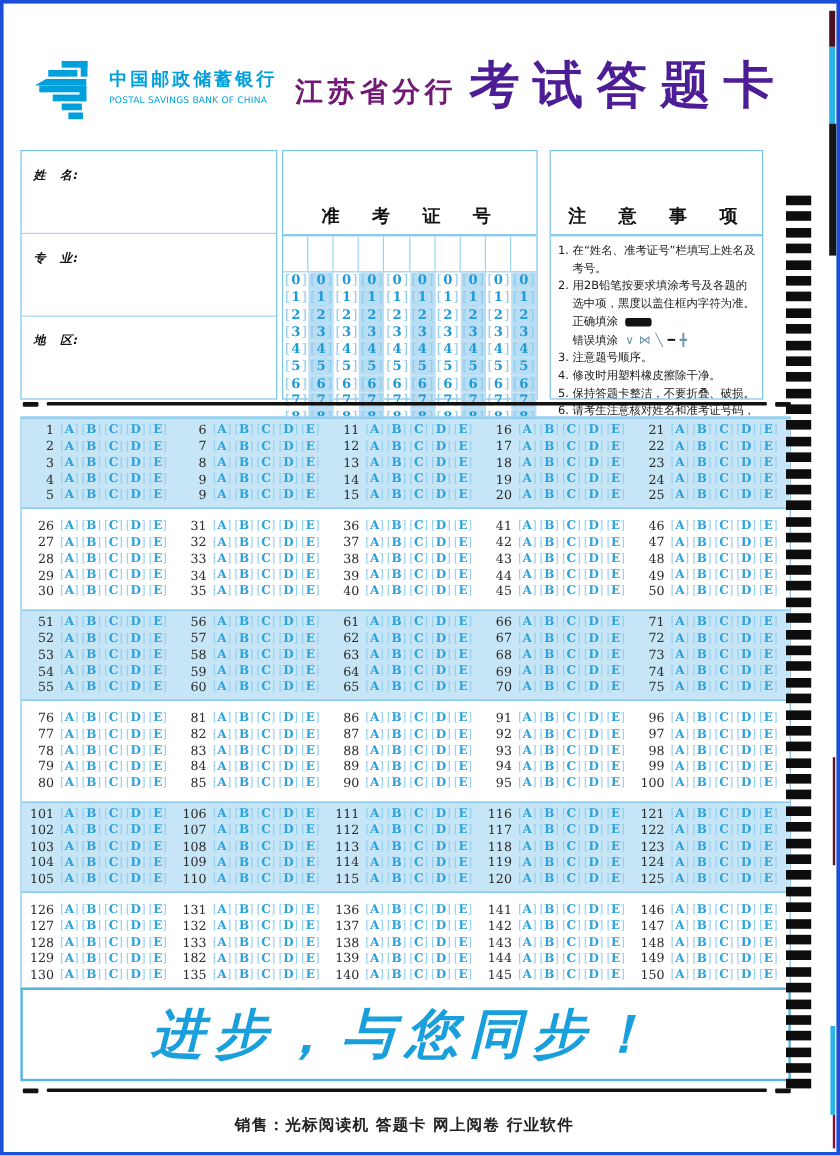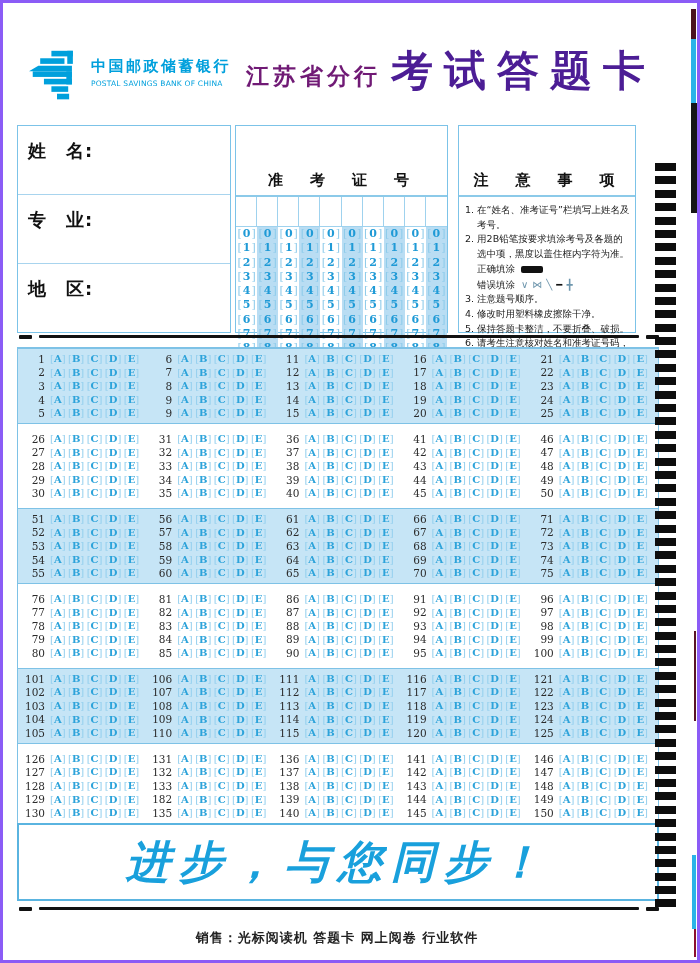--- a/index.html
+++ b/index.html
@@ -1,29 +1,29 @@
 <!DOCTYPE html>
 <html><head>
 <meta charset="utf-8">
 <style>
   html,body{margin:0;padding:0;background:#fff;}
-  .page{position:relative;width:694px;height:957px;border:3px solid #8b5cf6;background:#fff;overflow:hidden;
+  .page{position:relative;width:694px;height:957px;border:3px solid #1d4ed8;background:#fff;overflow:hidden;
         font-family:"DejaVu Sans",sans-serif;}
   
   .hdr{position:absolute;left:0;top:0;width:100%;height:118px;}
   .logo{position:absolute;left:26px;top:46px;width:56px;height:54px;}
   .bank-txt{position:absolute;left:88px;top:54px;width:150px;}
   .bank-cn{font-family:"DejaVu Serif",serif;font-size:15px;font-weight:bold;color:#00a0dc;letter-spacing:2.5px;white-space:nowrap;}
   .bank-en{font-size:7.5px;color:#00a0dc;letter-spacing:.2px;margin-top:3px;white-space:nowrap;}
   .branch{position:absolute;left:243px;top:58px;font-family:"DejaVu Serif",serif;font-size:23px;font-weight:bold;color:#701a75;letter-spacing:4px;white-space:nowrap;}
   .sheet-title{position:absolute;left:388px;top:40px;font-family:"DejaVu Serif",serif;font-size:42px;font-weight:900;color:#4c1d95;letter-spacing:11px;white-space:nowrap;text-align:right;}
   
   .box{position:absolute;top:122px;height:208px;border:1px solid #7cc3e8;background:#fff;box-sizing:border-box;}
   .left-box{left:14px;width:214px;}
-  .fld{height:69px;box-sizing:border-box;padding:13px 0 0 10px;font-size:18px;color:#111;font-weight:bold;letter-spacing:1px;}
+  .fld{height:69px;box-sizing:border-box;padding:13px 0 0 10px;font-size:10px;color:#111;font-weight:bold;letter-spacing:1px;font-style:italic;}
   .fld.bline{border-bottom:1px solid #a8d4ee;}
   .ticket-box{left:232px;width:213px;}
   .box-title{height:30px;line-height:30px;text-align:center;font-size:15px;font-weight:bold;color:#111;letter-spacing:6px;border-bottom:2px solid #8ccae9;margin-top:39px;}
   .writein{display:grid;grid-template-columns:repeat(10,1fr);height:29px;border-bottom:1px solid #9fd2ee;}
   .wcell{border-right:1px solid #9fd2ee;}
   .wcell:last-child{border-right:none;}
   .dgrid{display:grid;grid-template-columns:repeat(10,1fr);grid-auto-rows:14.3px;}
   .dcell{text-align:center;font-family:"DejaVu Serif",serif;font-size:11px;font-weight:bold;color:#1f9ad6;line-height:14.3px;white-space:nowrap;}
   .dcell.shade{background:#b9ddf3;}
   .dcell::before{content:"[";color:#8ecbea;font-weight:normal;margin-right:1px;}

